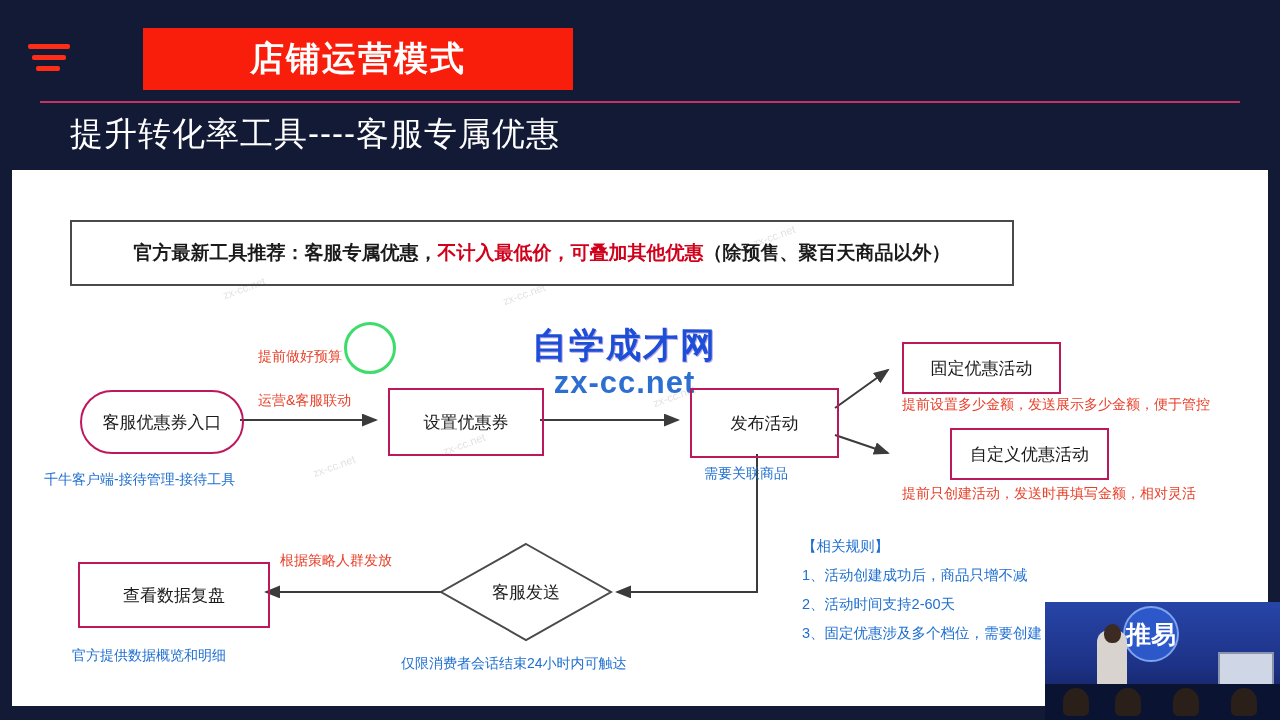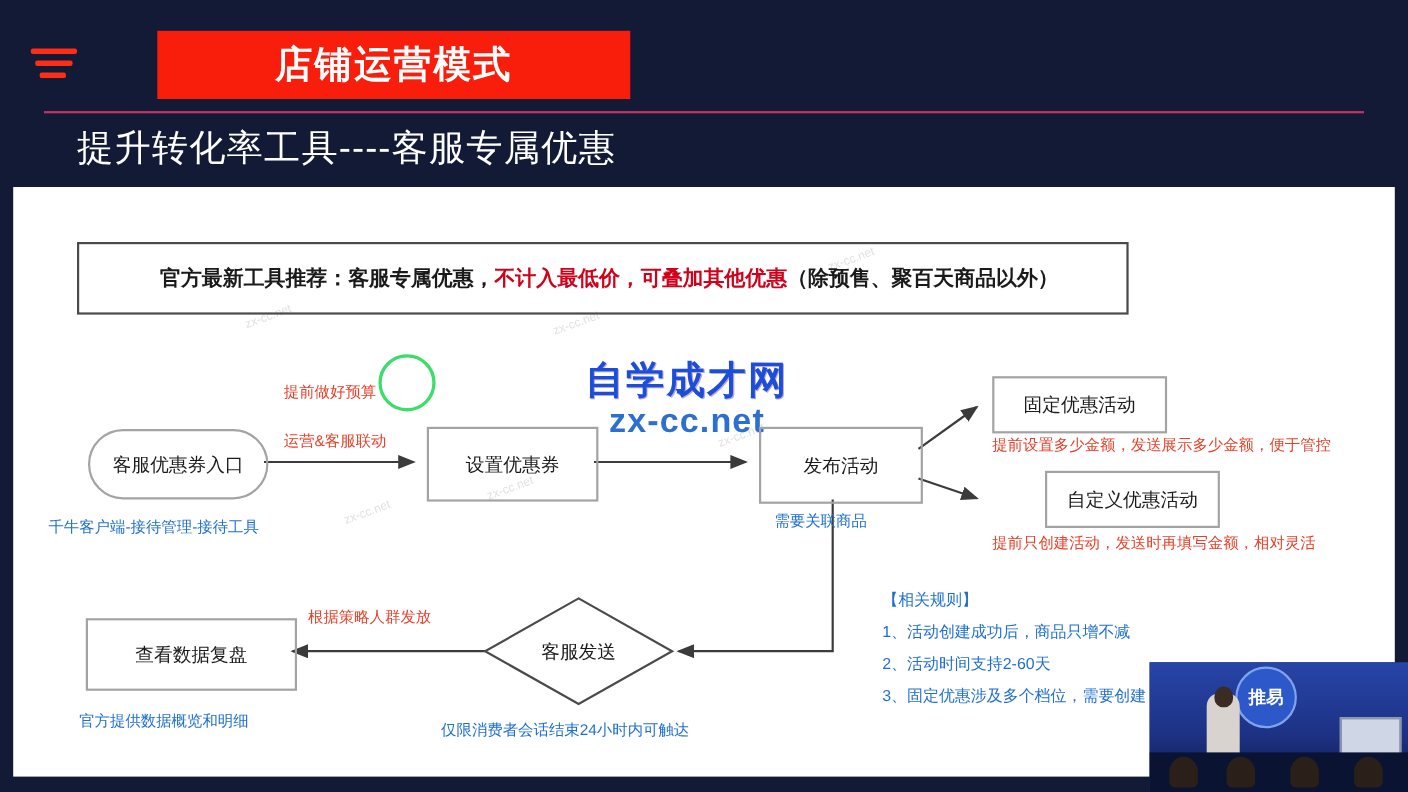--- a/index.html
+++ b/index.html
@@ -121,29 +121,28 @@
     top: 50px;
     width: 940px;
     height: 62px;
     border: 2px solid #4a4a4a;
     display: flex;
     align-items: center;
     justify-content: center;
     font-size: 19px;
     color: #1a1a1a;
     font-weight: bold;
-    padding-left: 12px;
   }
   .notice .red { color: #d0021b; }
   .notice .norm { font-weight: bold; }
 
   
   .node {
     position: absolute;
-    border: 2px solid #a3a3a3;
+    border: 2px solid #be185d;
     display: flex;
     align-items: center;
     justify-content: center;
     font-size: 17px;
     color: #1a1a1a;
     background: transparent;
     text-align: center;
   }
   .node.rounded { border-radius: 40px; }
 
@@ -216,21 +215,21 @@
   .video .logo {
     position: absolute;
     left: 78px;
     top: 4px;
     width: 52px;
     height: 52px;
     border-radius: 50%;
     background: #2d58c9;
     border: 2px solid #7fa4ee;
     color: #fff;
-    font-size: 16px;
+    font-size: 25px;
     display: flex;
     align-items: center;
     justify-content: center;
     font-weight: bold;
   }
   .video .person {
     position: absolute;
     left: 52px;
     top: 28px;
     width: 30px;

